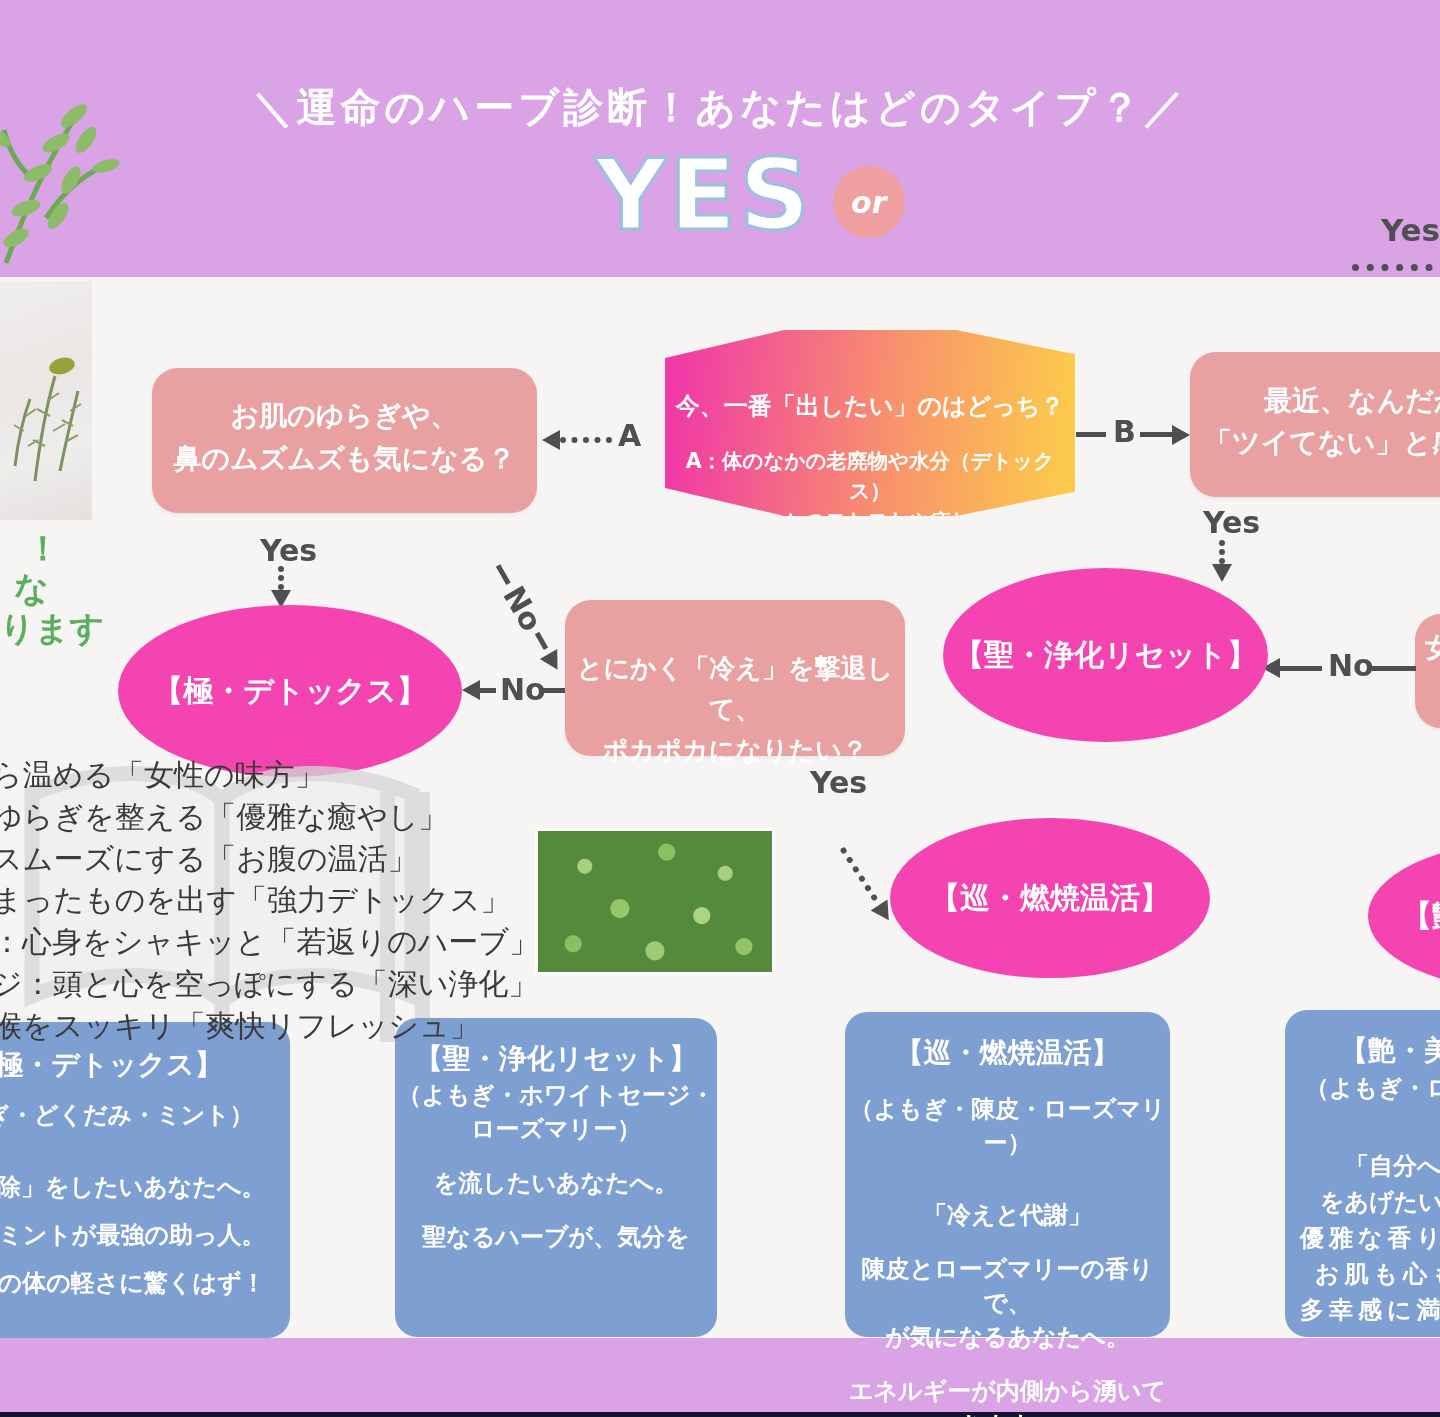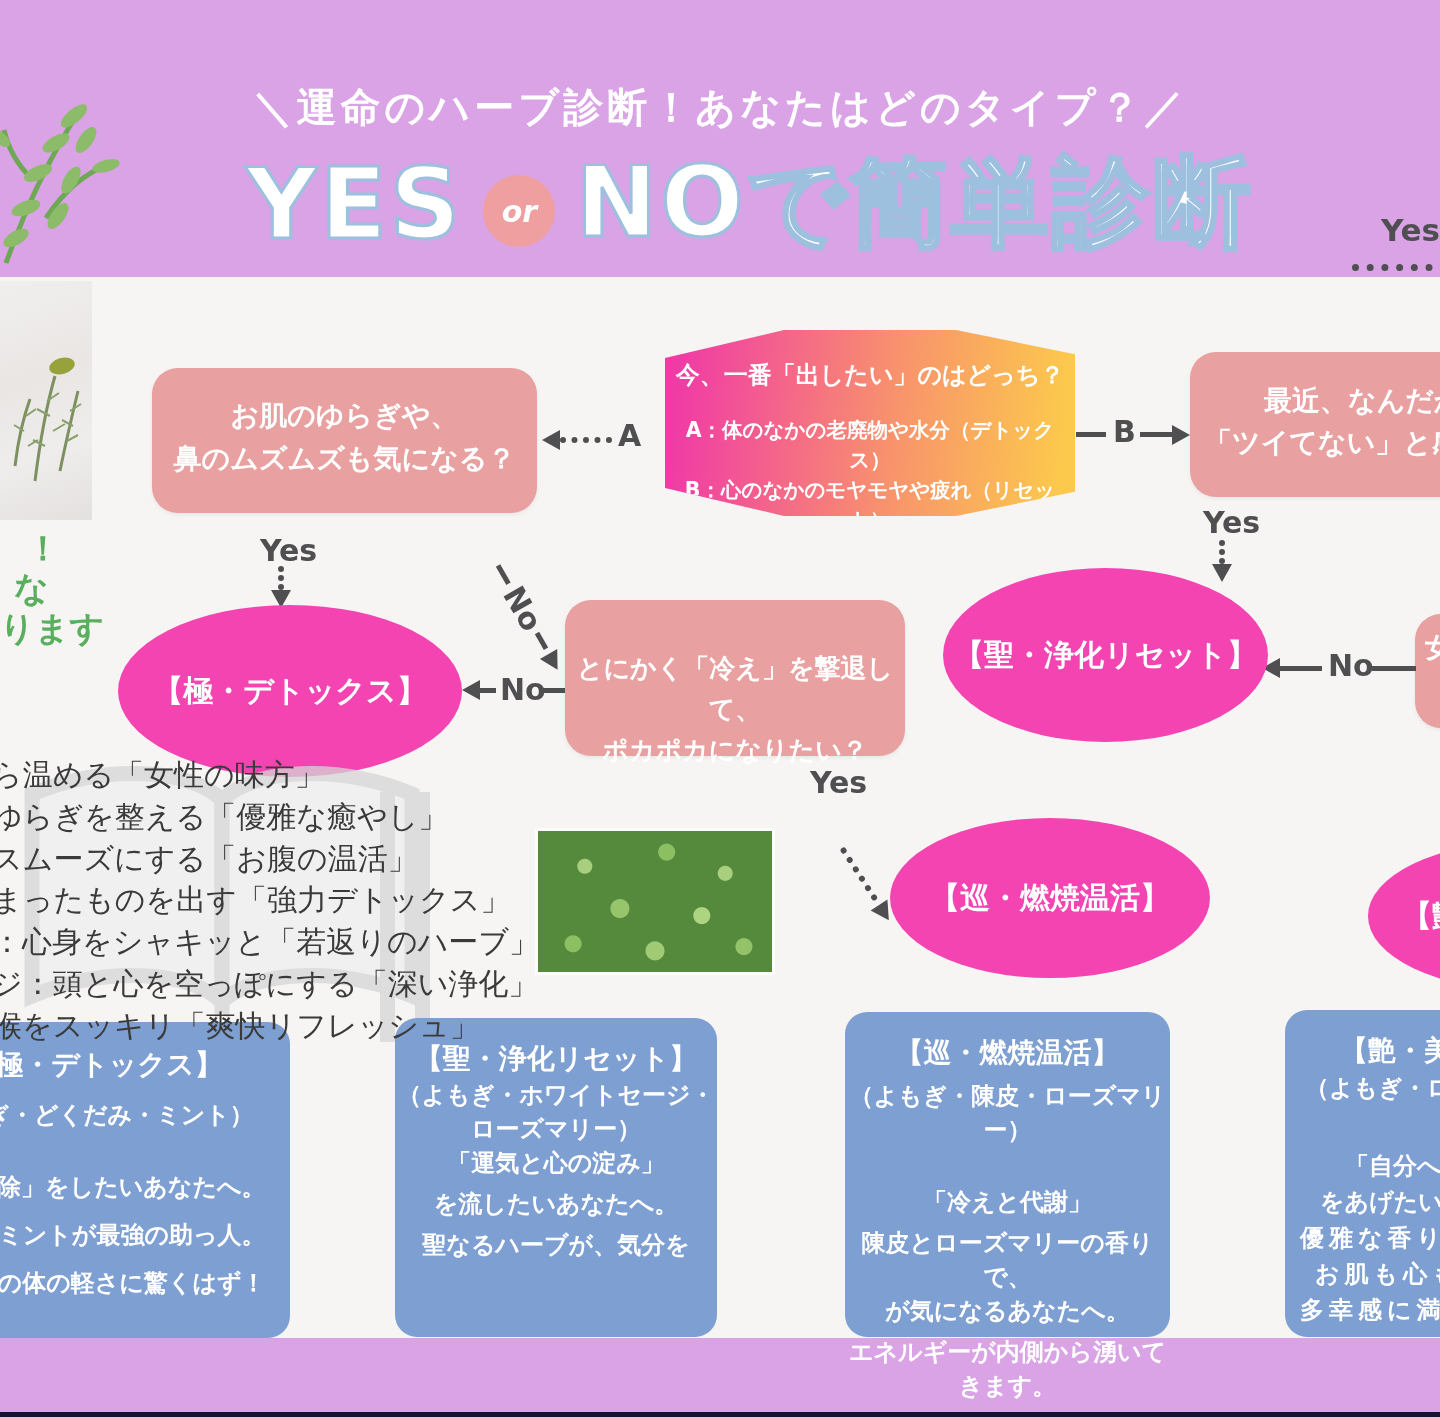--- a/index.html
+++ b/index.html
@@ -50,21 +50,21 @@
   #q-luck{left:1190px;top:352px;width:320px;height:145px;font-size:28px;line-height:42px;padding-top:28px;box-sizing:border-box;text-align:left;}
   #q-luck .ql1{padding-left:74px;}
   #q-luck .ql2{padding-left:14px;white-space:nowrap;}
   #q-right{left:1415px;top:614px;width:110px;height:114px;font-size:27px;text-align:left;padding:16px 0 0 10px;box-sizing:border-box;}
 
   
   #hexagon{left:665px;top:330px;width:410px;height:186px;
            clip-path:polygon(0 15%,29% 0,71% 0,100% 13%,100% 87%,71% 100%,29% 100%,0 85%);
            background:linear-gradient(95deg,#f03ba5 4%,#f8926d 55%,#fcc94c 96%);
            color:#fff;text-align:center;}
-  #hexagon .hx-title{margin-top:29px;font-size:24px;font-weight:800;}
+  #hexagon .hx-title{margin-top:60px;font-size:24px;font-weight:800;}
   #hexagon .hx-opt{margin-top:24px;font-size:20.5px;font-weight:800;line-height:30px;}
 
   
   .ellipse{border-radius:50%;background:#f344b1;color:#ffffff;font-weight:700;
            display:flex;align-items:center;justify-content:center;font-size:30px;}
   #r-goku{left:118px;top:605px;width:344px;height:172px;}
   #r-sei{left:943px;top:568px;width:325px;height:174px;}
   #r-jun{left:890px;top:818px;width:320px;height:160px;}
   #r-tsuya{left:1368px;top:842px;width:310px;height:148px;justify-content:flex-start;padding-left:34px;box-sizing:border-box;}
 
@@ -82,21 +82,21 @@
   #herb-list{left:-8px;top:754px;color:#3a3a3a;font-size:30px;font-weight:500;line-height:41.8px;white-space:nowrap;z-index:3;}
 
   
   .card{background:#7e9fd2;border-radius:22px;color:#ffffff;text-align:center;box-sizing:border-box;z-index:2;}
   .card .c-title{font-size:28px;font-weight:800;}
   .card .c-line{font-size:24px;font-weight:700;line-height:34px;}
   #card-1{left:-100px;top:1022px;width:390px;height:316px;padding-top:24px;}
   #card-2{left:395px;top:1018px;width:322px;height:319px;padding-top:22px;}
   #card-3{left:845px;top:1012px;width:325px;height:325px;padding-top:22px;}
   #card-4{left:1285px;top:1010px;width:365px;height:327px;padding-top:22px;text-align:left;}
-  .mt-sm{margin-top:7px;}
+  .mt-sm{margin-top:20px;}
   .mt-md{margin-top:14px;}
   .mt-lg{margin-top:38px;}
   .fs-sm{font-size:22px;}
   .fs-xs{font-size:19px;}
   .ls{letter-spacing:5px;}
   #card-4 .c-line{line-height:36px;}
 
   svg{display:block;}
 </style>
 </head>
@@ -123,21 +123,20 @@
       <ellipse cx="120" cy="98" rx="14" ry="6" transform="rotate(-15 120 98)"></ellipse>
       <ellipse cx="30" cy="170" rx="14" ry="7" transform="rotate(-30 30 170)"></ellipse>
       <ellipse cx="14" cy="70" rx="12" ry="6" transform="rotate(40 14 70)"></ellipse>
     </g>
   </svg>
 
   <div class="abs" id="tagline">＼運命のハーブ診断！あなたはどのタイプ？／</div>
   <div class="abs" id="big-title">
     <span class="big-word">YES</span>
     <span id="or-circle">or</span>
-    <span class="big-word">NOで簡単診断</span>
   </div>
   <div class="abs" id="legend-yes">Yes</div>
   <div class="abs" id="legend-dots"></div>
 
   <div class="abs" id="marble-photo">
     <svg width="92" height="239" viewBox="0 0 92 239">
       <g stroke="#7d9160" stroke-width="3" fill="none">
         <path d="M35 200 C 40 160, 45 130, 55 95"></path>
         <path d="M60 190 C 66 160, 72 135, 78 110"></path>
         <path d="M15 185 C 18 160, 22 140, 30 118"></path>
@@ -253,21 +252,20 @@
     <div class="c-line mt-md">よもぎ・どくだみ・ミント）</div>
     <div class="c-line mt-lg">の大掃除」をしたいあなたへ。</div>
     <div class="c-line mt-md">だみとミントが最強の助っ人。</div>
     <div class="c-line mt-md">った後の体の軽さに驚くはず！</div>
   </div>
 
   <div class="abs card" id="card-2">
     <div class="c-title">【聖・浄化リセット】</div>
     <div class="c-line">（よもぎ・ホワイトセージ・</div>
     <div class="c-line">ローズマリー）</div>
-    <div class="c-line">「運気と心の淀み」</div>
     <div class="c-line mt-sm">を流したいあなたへ。</div>
     <div class="c-line mt-sm">聖なるハーブが、気分を</div>
   </div>
 
   <div class="abs card" id="card-3">
     <div class="c-title">【巡・燃焼温活】</div>
     <div class="c-line fs-sm mt-sm">（よもぎ・陳皮・ローズマリー）</div>
     <div class="c-line mt-lg">「冷えと代謝」</div>
     <div class="c-line fs-sm mt-sm">陳皮とローズマリーの香りで、</div>
     <div class="c-line">が気になるあなたへ。</div>

